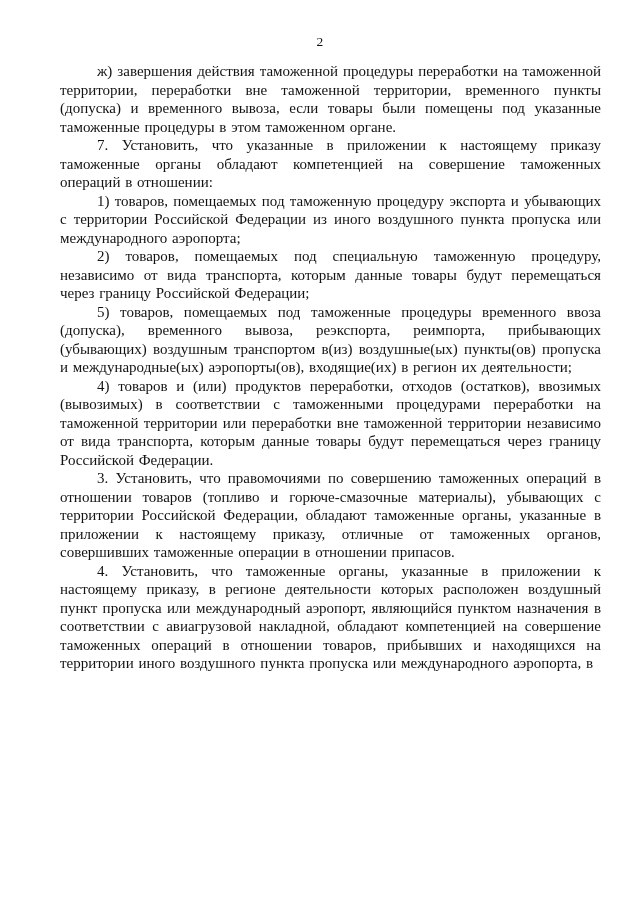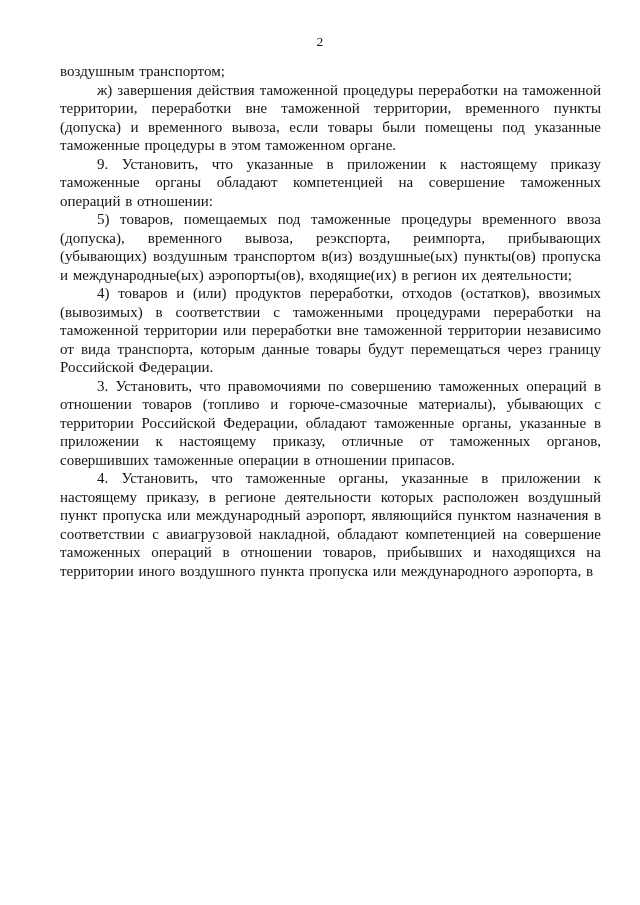--- a/index.html
+++ b/index.html
@@ -38,21 +38,22 @@
   .content p.no-indent {
     text-indent: 0;
   }
 </style>
 </head>
 <body>
 
 <div class="page">
   <div class="page-number">2</div>
   <div class="content" id="paragraphs">
-      <p class="no-indent">воздушным транспортом;</p>
       <p class="">ж) завершения действия таможенной процедуры переработки на таможенной территории, переработки вне таможенной территории, временного пункты (допуска) и временного вывоза, если товары были помещены под указанные таможенные процедуры в этом таможенном органе.</p>
-      <p class="">9. Установить, что указанные в приложении к настоящему приказу таможенные органы обладают компетенцией на совершение таможенных операций в отношении:</p>
+      <p class="">7. Установить, что указанные в приложении к настоящему приказу таможенные органы обладают компетенцией на совершение таможенных операций в отношении:</p>
+      <p class="">1) товаров, помещаемых под таможенную процедуру экспорта и убывающих с территории Российской Федерации из иного воздушного пункта пропуска или международного аэропорта;</p>
+      <p class="">2) товаров, помещаемых под специальную таможенную процедуру, независимо от вида транспорта, которым данные товары будут перемещаться через границу Российской Федерации;</p>
       <p class="">5) товаров, помещаемых под таможенные процедуры временного ввоза (допуска), временного вывоза, реэкспорта, реимпорта, прибывающих (убывающих) воздушным транспортом в(из) воздушные(ых) пункты(ов) пропуска и международные(ых) аэропорты(ов), входящие(их) в регион их деятельности;</p>
       <p class="">4) товаров и (или) продуктов переработки, отходов (остатков), ввозимых (вывозимых) в соответствии с таможенными процедурами переработки на таможенной территории или переработки вне таможенной территории независимо от вида транспорта, которым данные товары будут перемещаться через границу Российской Федерации.</p>
       <p class="">3. Установить, что правомочиями по совершению таможенных операций в отношении товаров (топливо и горюче-смазочные материалы), убывающих с территории Российской Федерации, обладают таможенные органы, указанные в приложении к настоящему приказу, отличные от таможенных органов, совершивших таможенные операции в отношении припасов.</p>
       <p class="">4. Установить, что таможенные органы, указанные в приложении к настоящему приказу, в регионе деятельности которых расположен воздушный пункт пропуска или международный аэропорт, являющийся пунктом назначения в соответствии с авиагрузовой накладной, обладают компетенцией на совершение таможенных операций в отношении товаров, прибывших и находящихся на территории иного воздушного пункта пропуска или международного аэропорта, в</p>
     </div>
 </div>
 
 </body></html>

